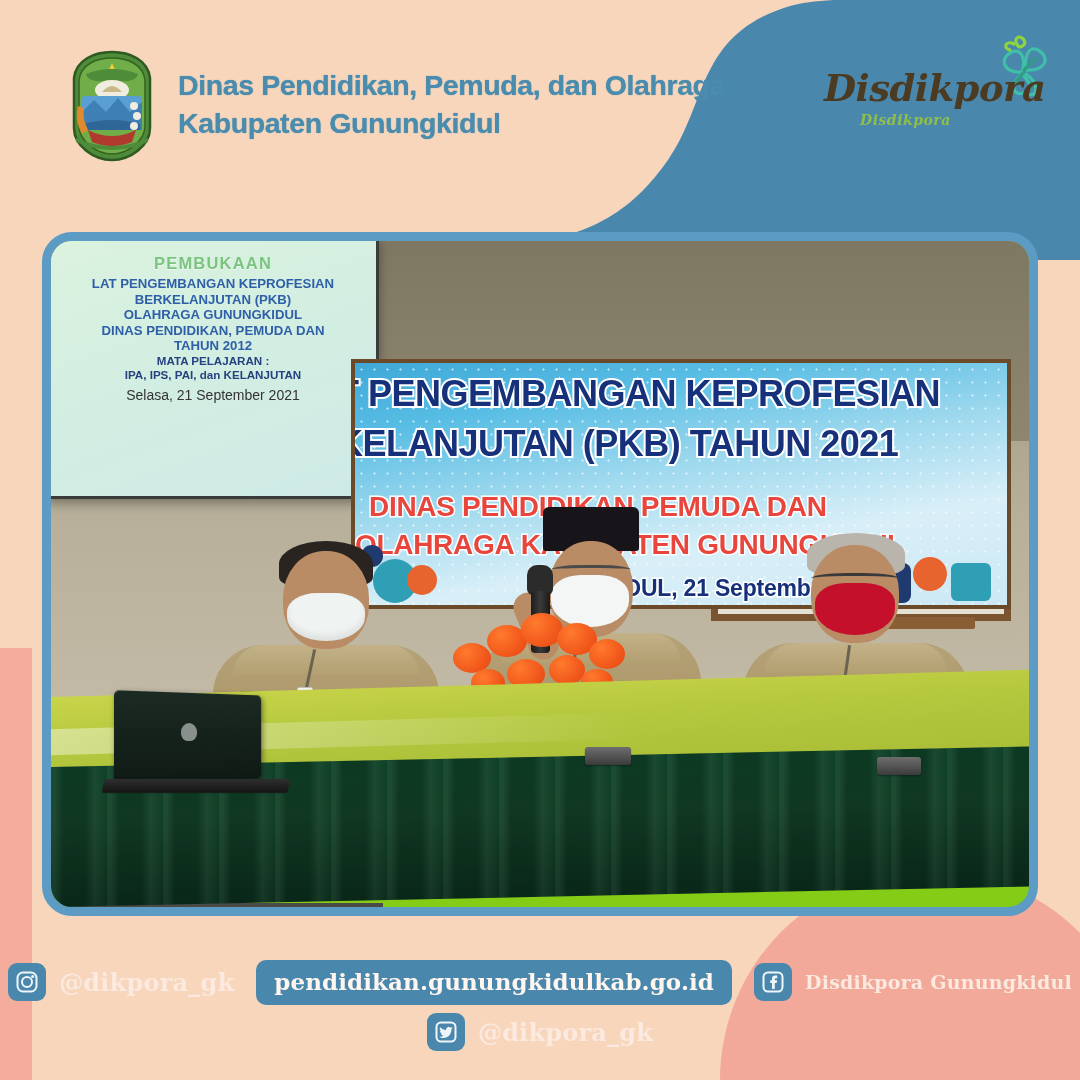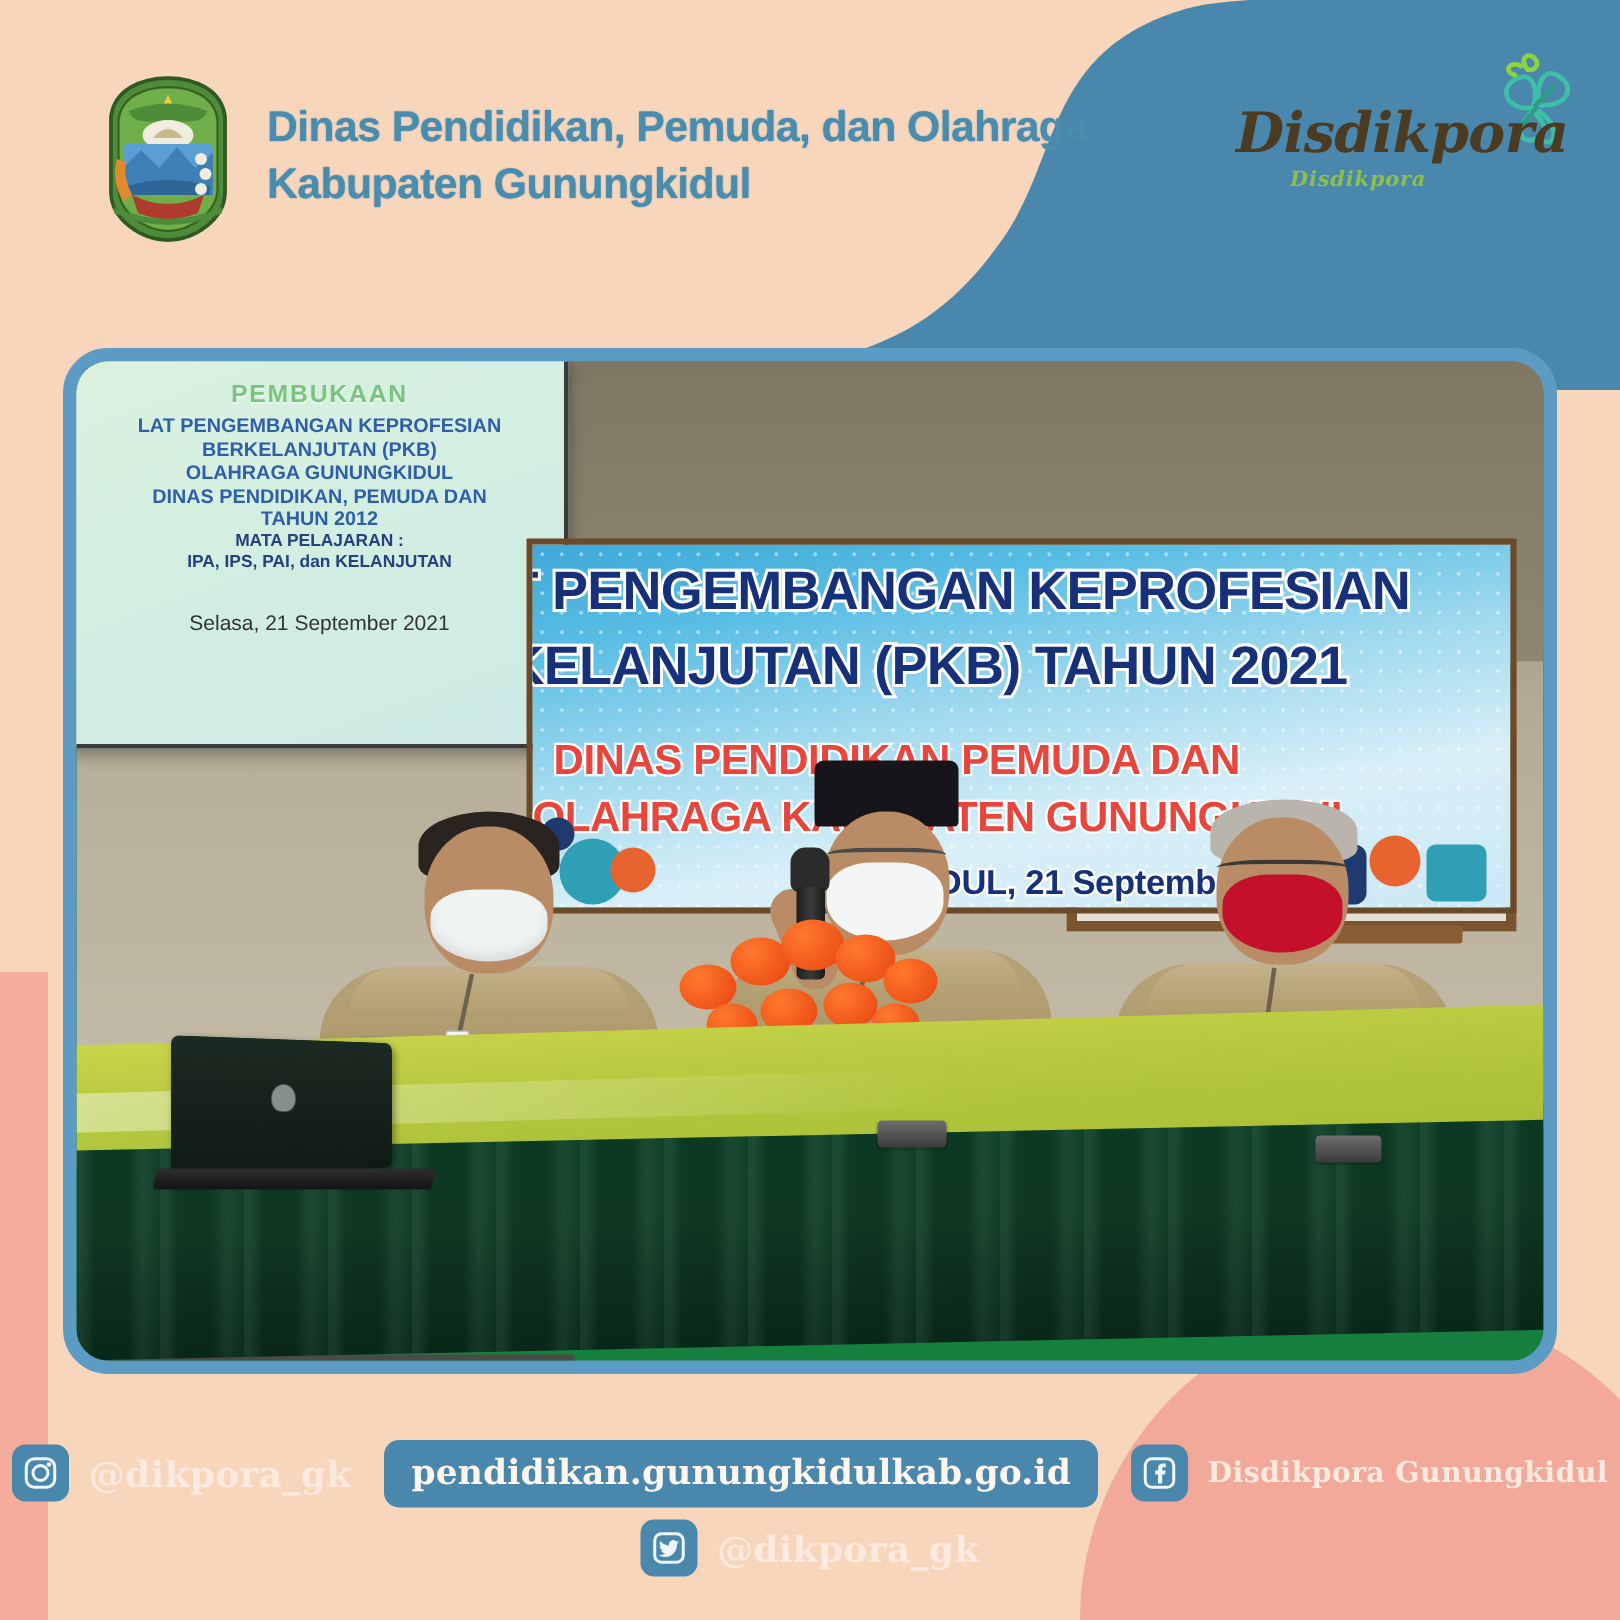--- a/index.html
+++ b/index.html
@@ -57,21 +57,21 @@
     letter-spacing:0.5px;
   }
   #gk-flourish { position:absolute; right:-6px; top:-4px; width:72px; height:70px; }
 
   
   #photo-card {
     position:absolute; left:42px; top:232px; width:996px; height:684px;
     border:9px solid #5B9BC4;
     border-radius:30px;
     overflow:hidden;
-    background:#15803d;
+    background:#84cc16;
     z-index:4;
   }
   #photo-inner { position:absolute; inset:0; }
 
   
   .wall { position:absolute; left:0; top:0; width:100%; height:74%;
           background:linear-gradient(180deg,#9A927C 0%,#A9A08A 28%,#B8B09A 58%,#C4BCA8 100%); }
   .wall-upper-dark { position:absolute; left:0; top:0; width:100%; height:30%;
           background:linear-gradient(180deg,#7E7762 0%,#8E8671 100%); }
 
@@ -85,21 +85,21 @@
   #proj-screen .slide {
     position:absolute; inset:0;
     background:linear-gradient(160deg,#DBF2DE 0%,#D2EEE2 50%,#CFEAE6 100%);
     padding:14px 6px 0 6px;
     text-align:center;
   }
   .slide-title { color:#7BC47F; font-weight:700; font-size:16.5px; letter-spacing:1.2px;
                  text-shadow:0 1px 0 rgba(255,255,255,.6); margin-bottom:3px; }
   .slide-l { color:#2E5FA8; font-weight:700; font-size:13.2px; line-height:15.5px; white-space:nowrap; }
   .slide-s { color:#26417F; font-weight:700; font-size:11.6px; line-height:14.5px; white-space:nowrap; }
-  .slide-date { color:#333; font-weight:400; font-size:14px; margin-top:24px; font-family:"Liberation Sans",sans-serif;}
+  .slide-date { color:#333; font-weight:400; font-size:14px; margin-top:4px; font-family:"Liberation Sans",sans-serif;}
   #proj-foot { position:absolute; left:0; bottom:-30px; width:332px; height:34px; background:#4A4A46; }
 
   
   #banner {
     position:absolute; left:300px; top:118px; width:660px; height:250px;
     background:linear-gradient(170deg,#3FA8D8 0%,#58BDE4 20%,#9FD9EE 45%,#D9EFF8 70%,#CBE8F4 100%);
     border:4px solid #6B4A2A;
     overflow:hidden;
   }
   #banner .bdots { position:absolute; inset:0; opacity:.5;

